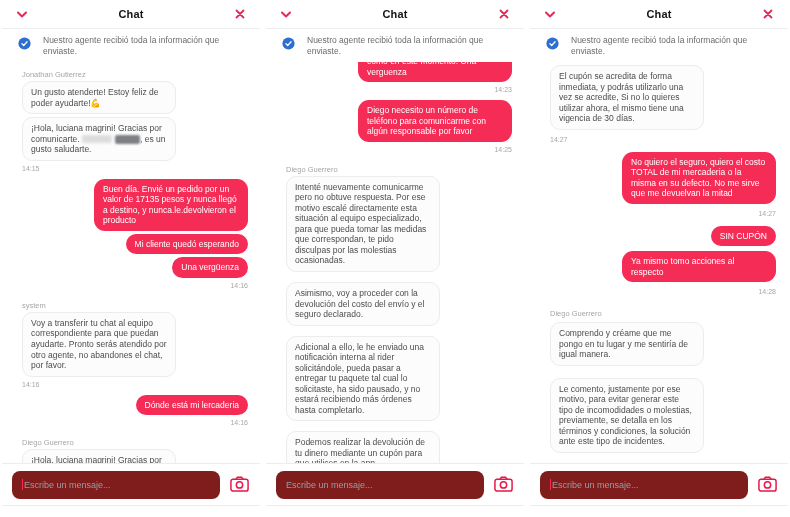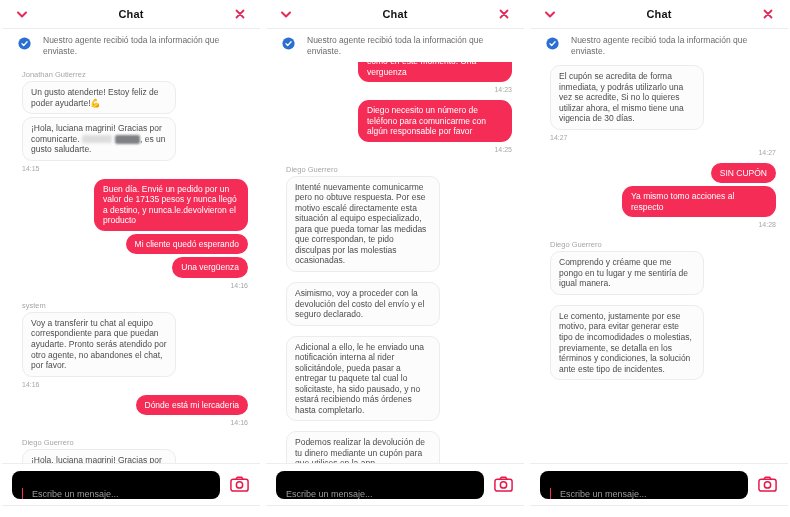--- a/index.html
+++ b/index.html
@@ -16,36 +16,36 @@
   .header{height:29px;flex:0 0 29px;display:flex;align-items:center;padding:0 12px;border-bottom:1px solid #ededed;}
   .hicon{width:16px;height:16px;display:flex;align-items:center;justify-content:center;cursor:pointer;}
   .title{flex:1;text-align:center;font-size:11px;font-weight:700;color:#141414;letter-spacing:.2px;}
 
   
   .body{flex:1;display:flex;flex-direction:column;overflow:hidden;position:relative;}
   .notice{position:relative;z-index:2;background:#fff;display:flex;gap:12px;align-items:flex-start;padding:6px 14px 5px 16px;}
   .check{width:13px;height:13px;flex:0 0 13px;margin-top:1px;}
   .notice-text{font-size:8.5px;line-height:1.3;color:#6b6b6b;max-width:205px;}
 
-  .messages{position:relative;z-index:1;flex:1;overflow:hidden;display:flex;flex-direction:column;align-items:flex-start;padding:3px 12px 0 20px;}
+  .messages{position:relative;z-index:1;flex:1;overflow:hidden;display:flex;flex-direction:column;align-items:flex-start;padding:3px 12px 0 20px;justify-content:space-between;}
   .msg{font-size:8.5px;line-height:1.24;margin-bottom:3px;word-wrap:break-word;}
   .in{background:#fcfcfc;border:1px solid #ececec;border-radius:10px;padding:5px 8px;color:#4c4c4c;max-width:154px;align-self:flex-start;}
   .out{background:var(--accent);color:#fff;border-radius:11px;padding:5px 9px;max-width:154px;align-self:flex-end;text-align:left;}
   .sender{font-size:7.5px;color:#a6a6a6;margin:5px 0 2px;align-self:flex-start;}
   .time{font-size:7px;color:#a6a6a6;margin:1px 0 7px;align-self:flex-start;}
   .time.right{align-self:flex-end;}
   .sp{margin-bottom:10px;}
   .tuck{margin-top:-14px;}
   .redact{display:inline-block;vertical-align:middle;border-radius:2px;}
   .redact.light{background:#dcdcdc;filter:blur(1.5px);height:8px;width:30px;}
   .redact.dark{background:#7e8084;filter:blur(.8px);height:9px;width:25px;margin-left:3px;}
 
   
   .composer{flex:0 0 42px;height:42px;border-top:1px solid #ededed;display:flex;align-items:center;gap:8px;padding:0 10px;}
-  .input-pill{flex:1;height:28px;background:#000000;border-radius:8px;display:flex;align-items:flex-end;padding:0 10px;cursor:text;gap:8px;}
+  .input-pill{flex:1;height:28px;background:#7f1d1d;border-radius:8px;display:flex;align-items:center;padding:0 10px;cursor:text;}
   .cursor{width:1px;height:11px;background:var(--accent);margin-right:1px;}
   .ph{font-size:9px;color:#9c9ca1;}
   .cam{background:none;border:none;width:22px;height:22px;display:flex;align-items:center;justify-content:center;cursor:pointer;padding:0;}
   .panel-foot{flex:0 0 12px;border-top:1px solid #ededed;}
 </style>
 </head>
 <body>
 
 <svg width="0" height="0" style="position:absolute">
   <defs>
@@ -187,20 +187,21 @@
     <div class="body">
       <div class="notice">
         <span class="check"><svg width="13" height="13" viewBox="0 0 16 16">
               <use href="#ic-check"></use>
             </svg></span>
         <div class="notice-text">Nuestro agente recibió toda la información que enviaste.</div>
       </div>
       <div class="messages">
         <div class="msg in">El cupón se acredita de forma inmediata, y podrás utilizarlo una vez se acredite, Si no lo quieres utilizar ahora, el mismo tiene una vigencia de 30 días.</div>
         <div class="time">14:27</div>
+        <div class="msg out">No quiero el seguro, quiero el costo TOTAL de mi mercaderia o la misma en su defecto. No me sirve que me devuelvan la mitad</div>
         <div class="time right">14:27</div>
         <div class="msg out">SIN CUPÓN</div>
         <div class="msg out">Ya mismo tomo acciones al respecto</div>
         <div class="time right">14:28</div>
         <div class="sender">Diego Guerrero</div>
         <div class="msg in sp">Comprendo y créame que me pongo en tu lugar y me sentiría de igual manera.</div>
         <div class="msg in sp">Le comento, justamente por ese motivo, para evitar generar este tipo de incomodidades o molestias, previamente, se detalla en los términos y condiciones, la solución ante este tipo de incidentes.</div>
 
       </div>
     </div>

